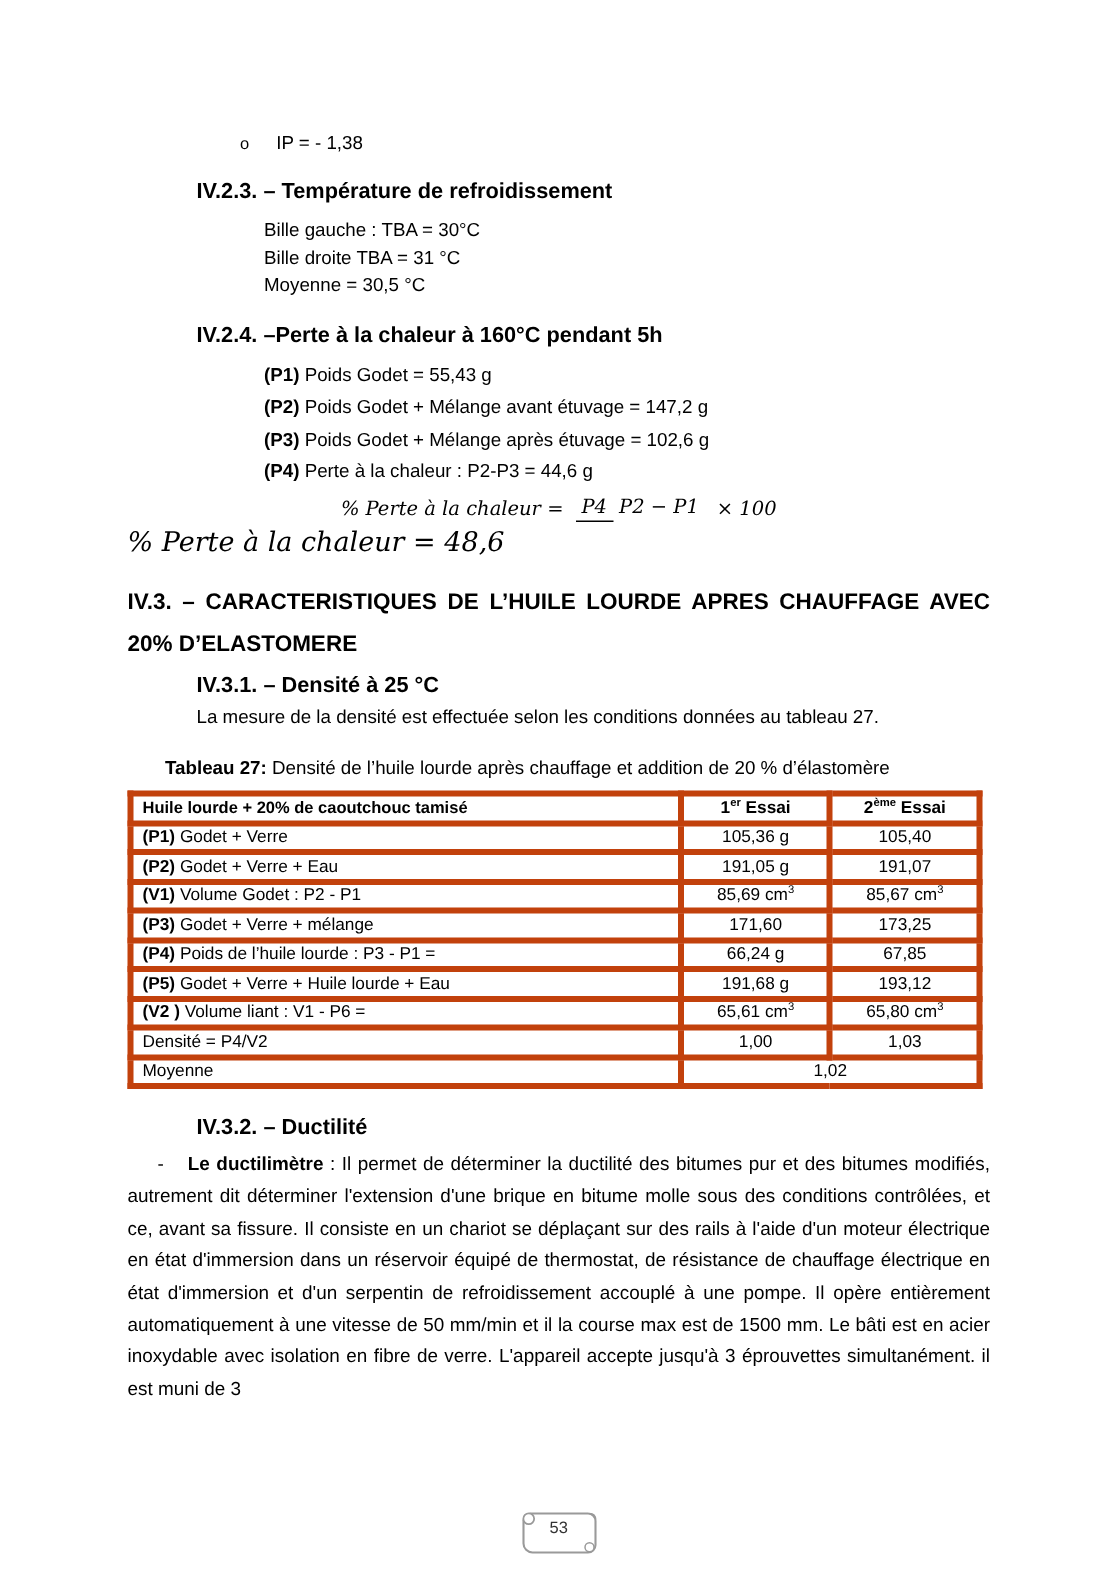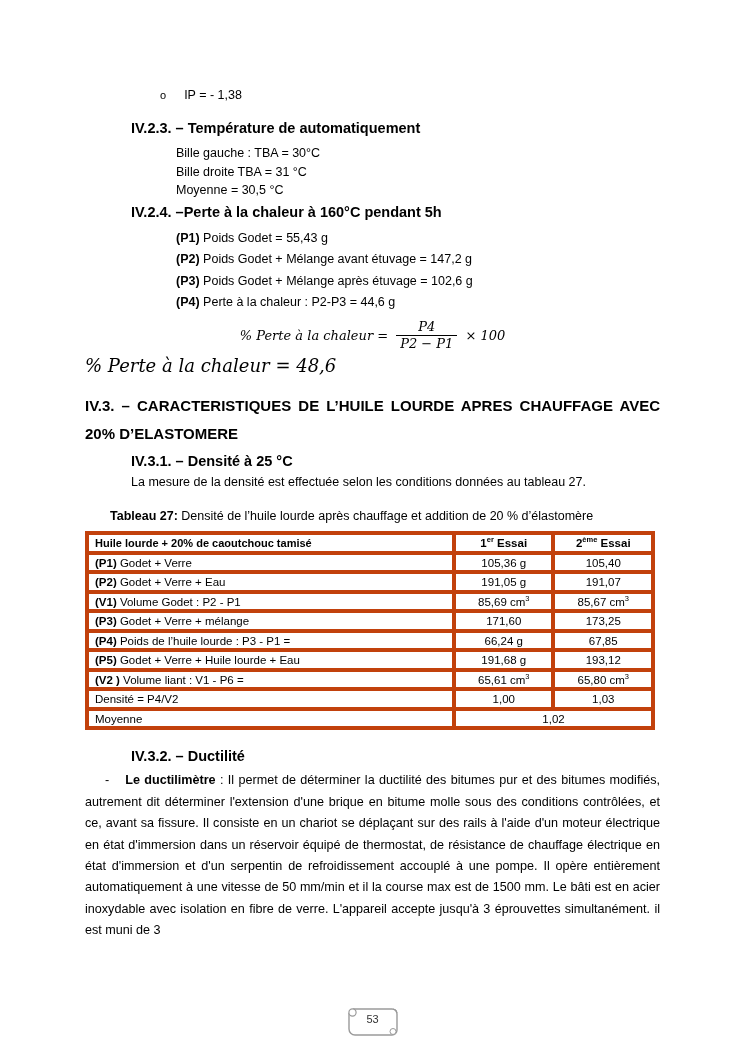--- a/index.html
+++ b/index.html
@@ -8,30 +8,30 @@
     width:745px; height:1053px; background:#ffffff; color:#000;
     font-family:"Liberation Sans", sans-serif; position:relative; overflow:hidden;
   }
   .content { padding:88px 85px 0 85px; font-size:12.5px; }
 
   .ip-line { margin:0 0 18px 75px; display:flex; align-items:baseline; gap:18px; }
   .ip-marker { font-size:11px; }
 
   .h2 { font-size:14.5px; font-weight:bold; margin-left:46px; }
   .h-423 { margin-bottom:8px; }
-  .sub-lines { margin-left:91px; line-height:18.6px; margin-bottom:4px; }
+  .sub-lines { margin-left:91px; line-height:18.6px; margin-bottom:16px; }
   .h-424 { margin-bottom:8px; }
   .p-items { margin-left:91px; line-height:21.5px; }
   .p-items b { font-weight:bold; }
 
   .formula {
     margin-top:5px; display:flex; justify-content:center; align-items:center; gap:8px;
     font-family:"DejaVu Serif", serif; font-style:italic; font-size:13px;
   }
-  .frac { display:inline-flex; flex-direction:column; text-align:center; line-height:1.25; }
+  .frac { display:inline-flex; flex-direction:row; text-align:center; line-height:1.25; }
   .frac .num { border-bottom:1px solid #000; padding:0 4px; }
   .frac .den { padding:0 4px; }
   .formula-result {
     text-align:left; margin-top:3px; margin-bottom:6px;
     font-family:"DejaVu Serif", serif; font-style:italic; font-size:18px;
   }
 
   .h-43 { margin-top:16px; font-size:15px; font-weight:bold; text-align:justify; line-height:28px; }
   .h-431 { margin-top:5px; margin-bottom:6px; }
   .s431-body { margin-left:46px; margin-bottom:2px; }
@@ -70,21 +70,21 @@
 <body>
 
 <div class="page">
   <div class="content">
 
     <div class="ip-line">
       <span class="ip-marker">o</span>
       <span>IP = - 1,38</span>
     </div>
 
-    <div class="h2 h-423">IV.2.3. – Température de automatiquement</div>
+    <div class="h2 h-423">IV.2.3. – Température de refroidissement</div>
     <div class="sub-lines">
       <div>Bille gauche : TBA = 30°C</div>
       <div>Bille droite TBA = 31 °C</div>
       <div>Moyenne = 30,5 °C</div>
     </div>
 
     <div class="h2 h-424">IV.2.4. –Perte à la chaleur à 160°C pendant 5h</div>
     <div class="p-items">
       <div><b>(P1)</b><span> Poids Godet = 55,43 g</span></div>
       <div><b>(P2)</b><span> Poids Godet + Mélange avant étuvage = 147,2 g</span></div>

